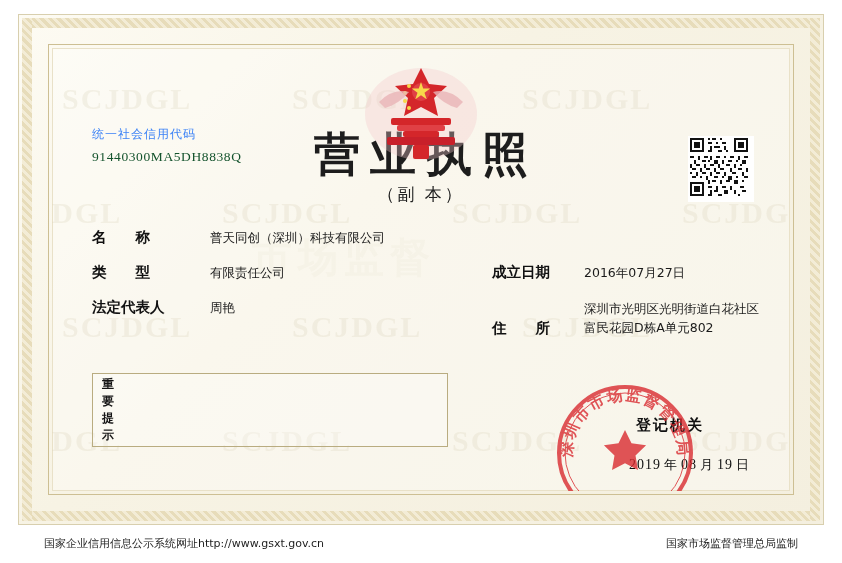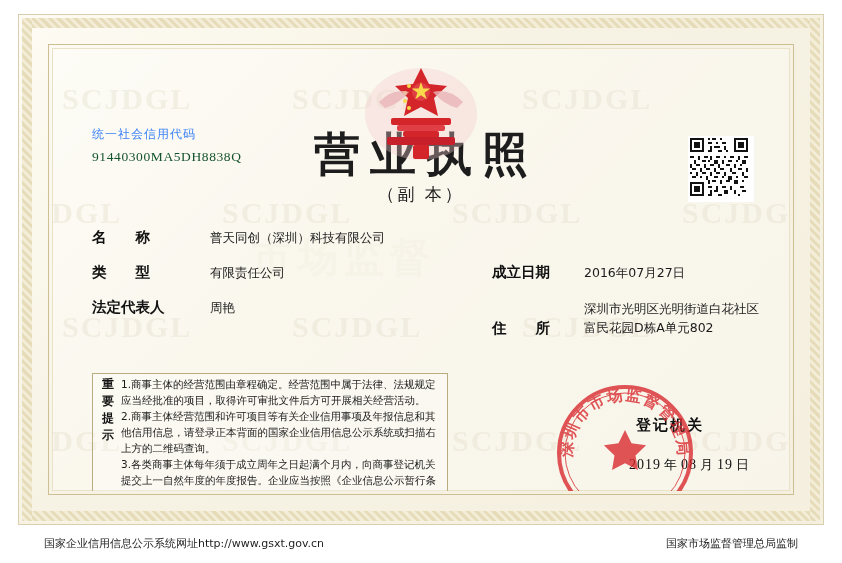--- a/index.html
+++ b/index.html
@@ -450,25 +450,20 @@
         <div class="col-right">
           <div class="lbl">住　　所</div>
           <div class="val val-addr">深圳市光明区光明街道白花社区富民花园D栋A单元802</div>
         </div>
       </div>
 
     </div>
 
     <div class="notes">
       <div class="notes-title">重要提示</div>
-      <div class="notes-body">
-        <p>1.商事主体的经营范围由章程确定。经营范围中属于法律、法规规定应当经批准的项目，取得许可审批文件后方可开展相关经营活动。</p>
-        <p>2.商事主体经营范围和许可项目等有关企业信用事项及年报信息和其他信用信息，请登录正本背面的国家企业信用信息公示系统或扫描右上方的二维码查询。</p>
-        <p>3.各类商事主体每年须于成立周年之日起满个月内，向商事登记机关提交上一自然年度的年度报告。企业应当按照《企业信息公示暂行条例》第十条的规定向社会公示企业信息。</p>
-      </div>
     </div>
 
     <div class="reg-auth">登记机关</div>
 
     <div class="seal">
       <svg viewBox="0 0 150 150" width="150" height="150">
         <circle cx="75" cy="75" r="66" fill="none" stroke="#d8262c" stroke-width="4"></circle>
         <circle cx="75" cy="75" r="60" fill="none" stroke="#d8262c" stroke-width="1"></circle>
         <path id="sealArc" d="M 22 75 A 53 53 0 0 1 128 75" fill="none"></path>
         <text font-family="DejaVu Sans, sans-serif" font-size="15.5" fill="#d8262c" font-weight="bold" letter-spacing="2">

